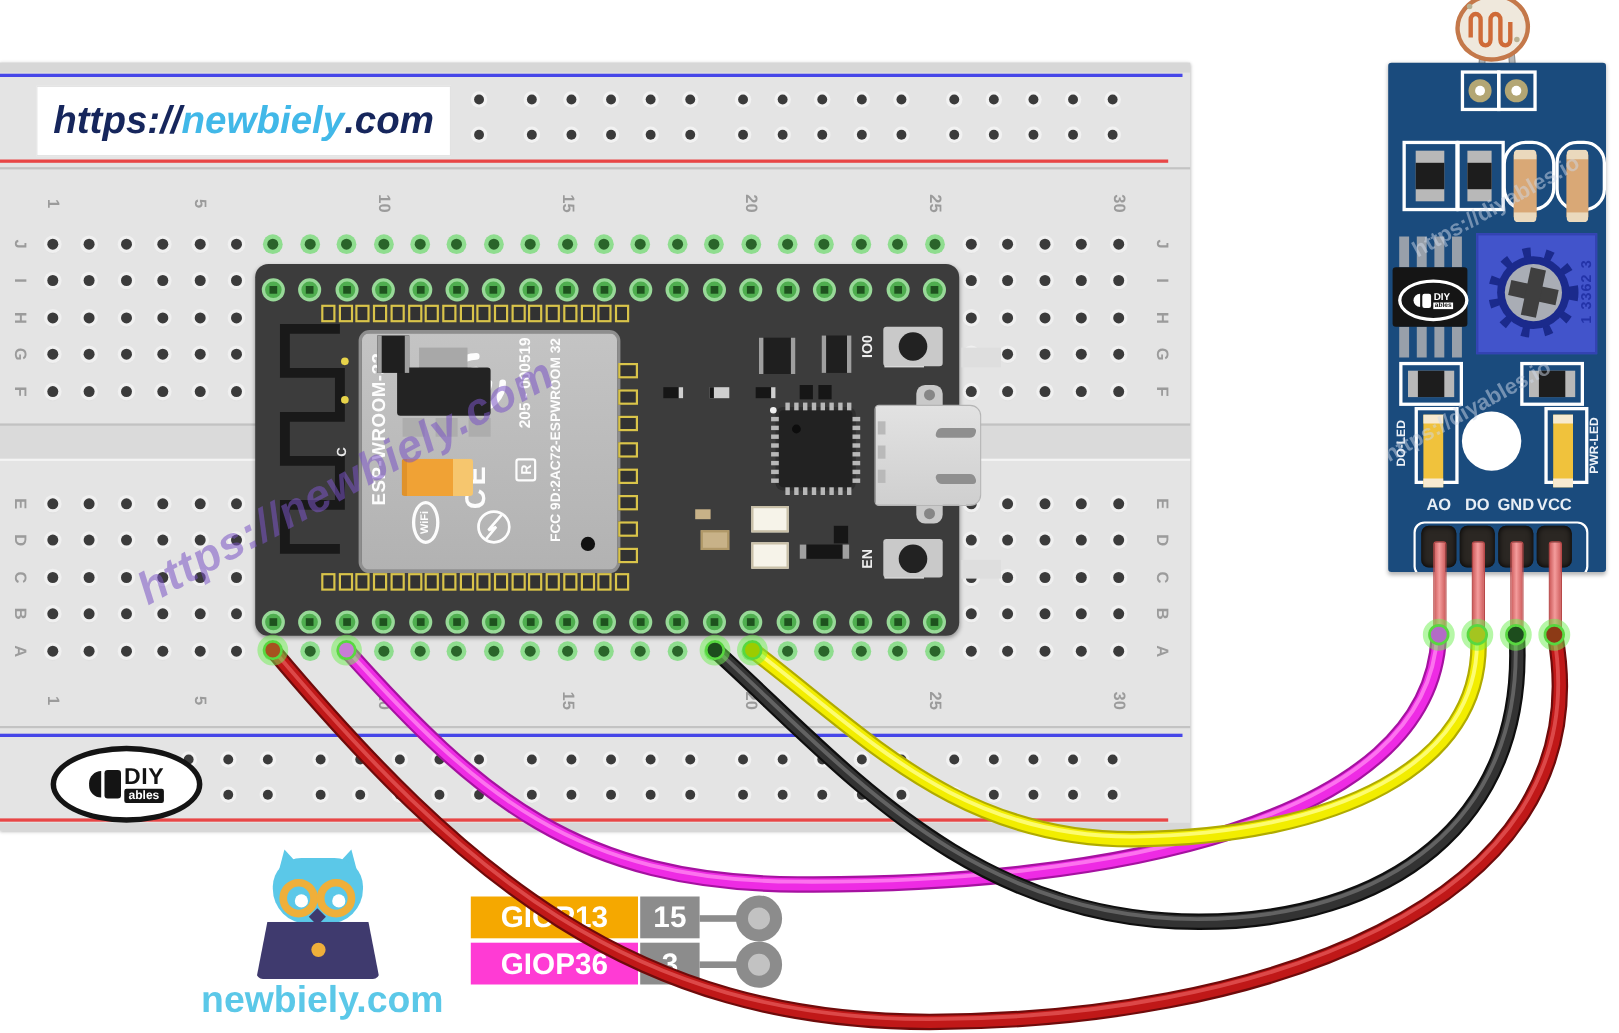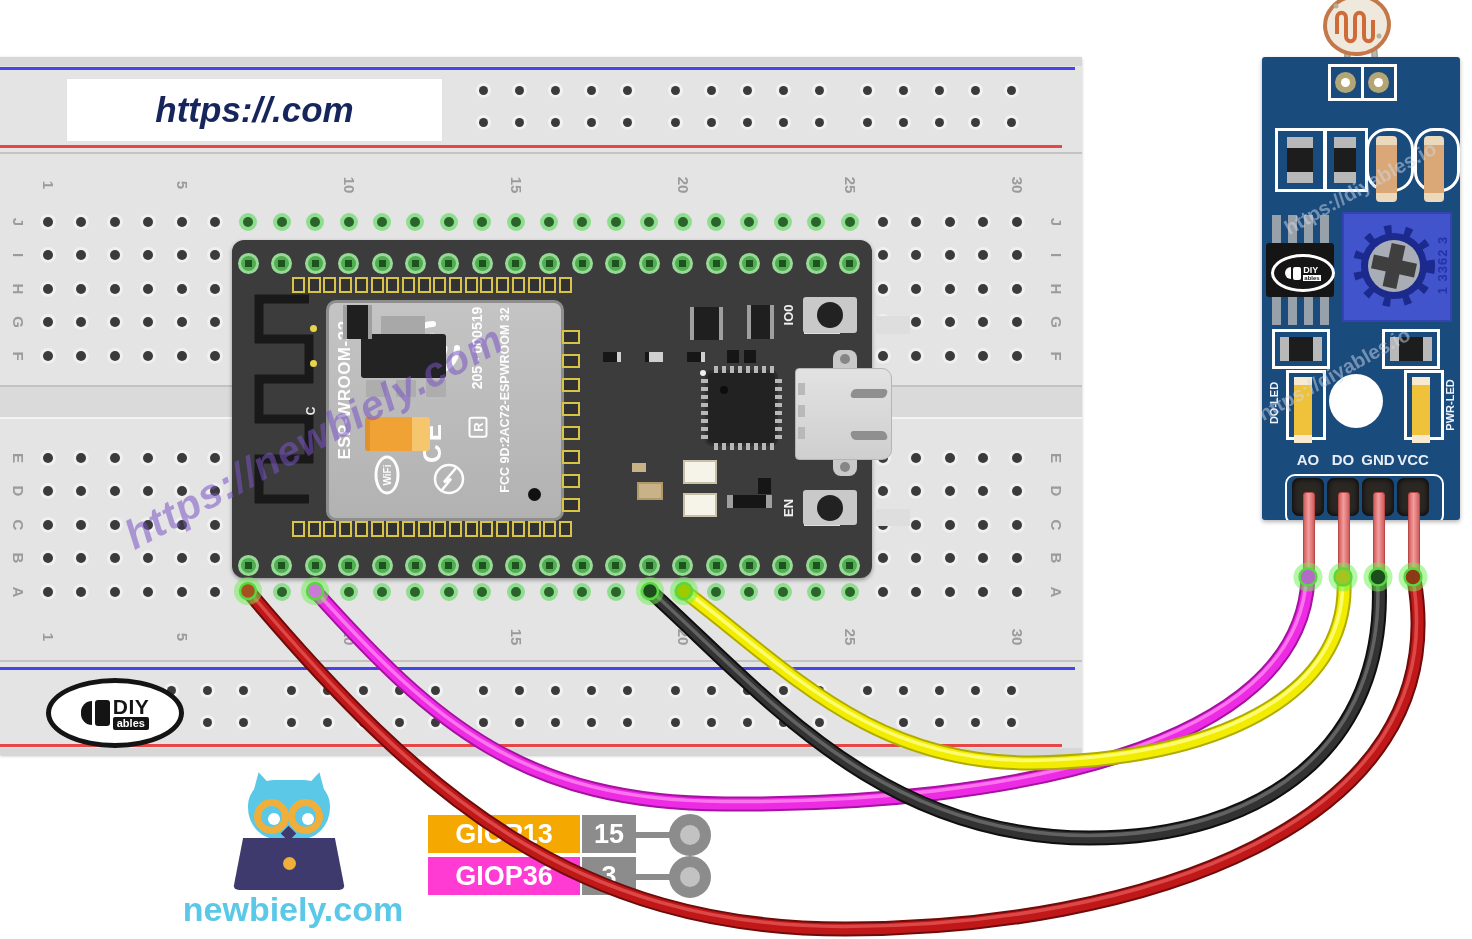--- a/index.html
+++ b/index.html
@@ -474,22 +474,23 @@
       <div class="bblabel vt90" style="left: 18px; top: 491.4px;">D</div>
       <div class="bblabel vt90" style="left: 1056px; top: 491.4px;">D</div>
       <div class="bblabel vt90" style="left: 18px; top: 524.8px;">C</div>
       <div class="bblabel vt90" style="left: 1056px; top: 524.8px;">C</div>
       <div class="bblabel vt90" style="left: 18px; top: 558.2px;">B</div>
       <div class="bblabel vt90" style="left: 1056px; top: 558.2px;">B</div>
       <div class="bblabel vt90" style="left: 18px; top: 591.6px;">A</div>
       <div class="bblabel vt90" style="left: 1056px; top: 591.6px;">A</div>
     </div>
 
-  <div class="abs" style="left:66px;top:78px;width:375px;height:62px;background:#fff;border:1px solid #e2e2e2;z-index:5;display:flex;align-items:center;justify-content:center;font-style:italic;font-weight:bold;font-size:35px;">
+  <div class="abs" style="left:33px;top:78px;width:375px;height:62px;background:#fff;border:1px solid #e2e2e2;z-index:5;display:flex;align-items:center;justify-content:center;font-style:italic;font-weight:bold;font-size:35px;">
     <span style="color:#16265c;">https://</span>
+      <span style="color:#41b8e8;">newbiely</span>
       <span style="color:#16265c;">.com</span>
   </div>
 
   <div class="abs" style="left:46px;top:678px;width:128px;height:60px;background:#fff;border:5px solid #141414;border-radius:50%;z-index:3;display:flex;align-items:center;justify-content:center;gap:3px;">
     <span style="display:inline-block;width:11px;height:24px;background:#141414;border-radius:11px 0 0 11px;"></span>
     <span style="display:inline-block;width:15px;height:26px;background:#141414;border-radius:3px;"></span>
     <span style="display:inline-flex;flex-direction:column;align-items:flex-start;line-height:1;">
       <b style="font-size:21px;color:#141414;letter-spacing:.5px;">DIY</b>
       <b style="font-size:11px;color:#fff;background:#141414;padding:1px 4px;border-radius:2px;">ables</b>
     </span>

